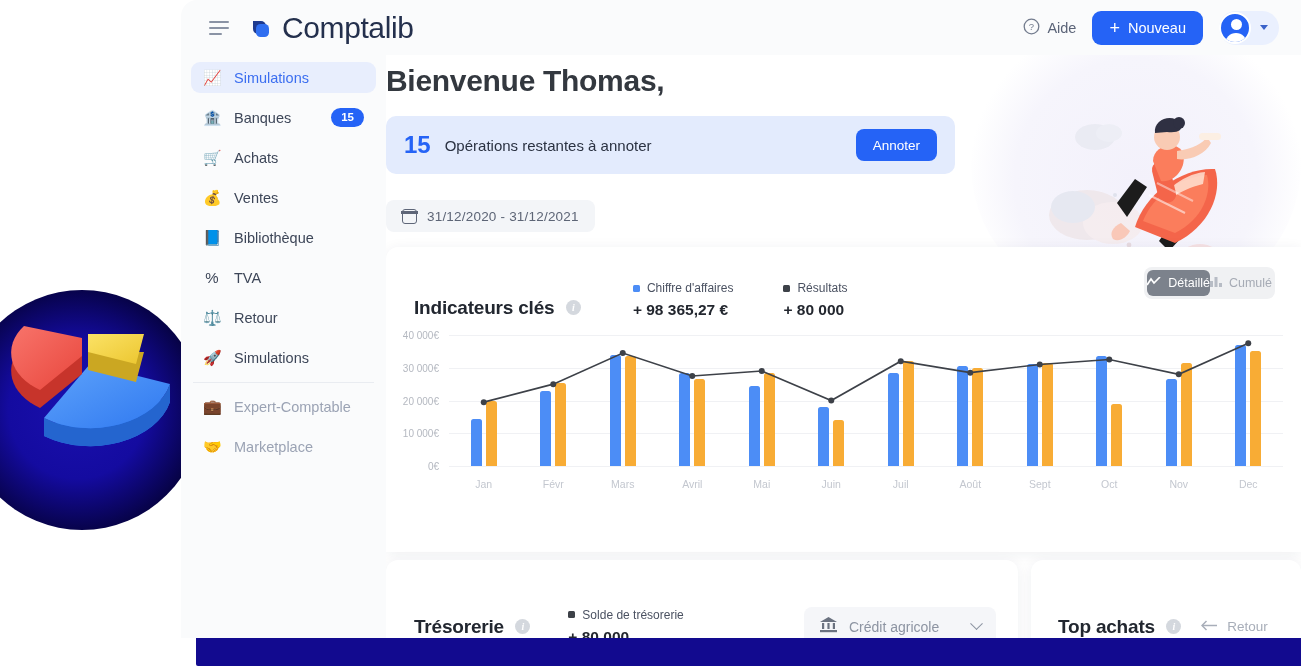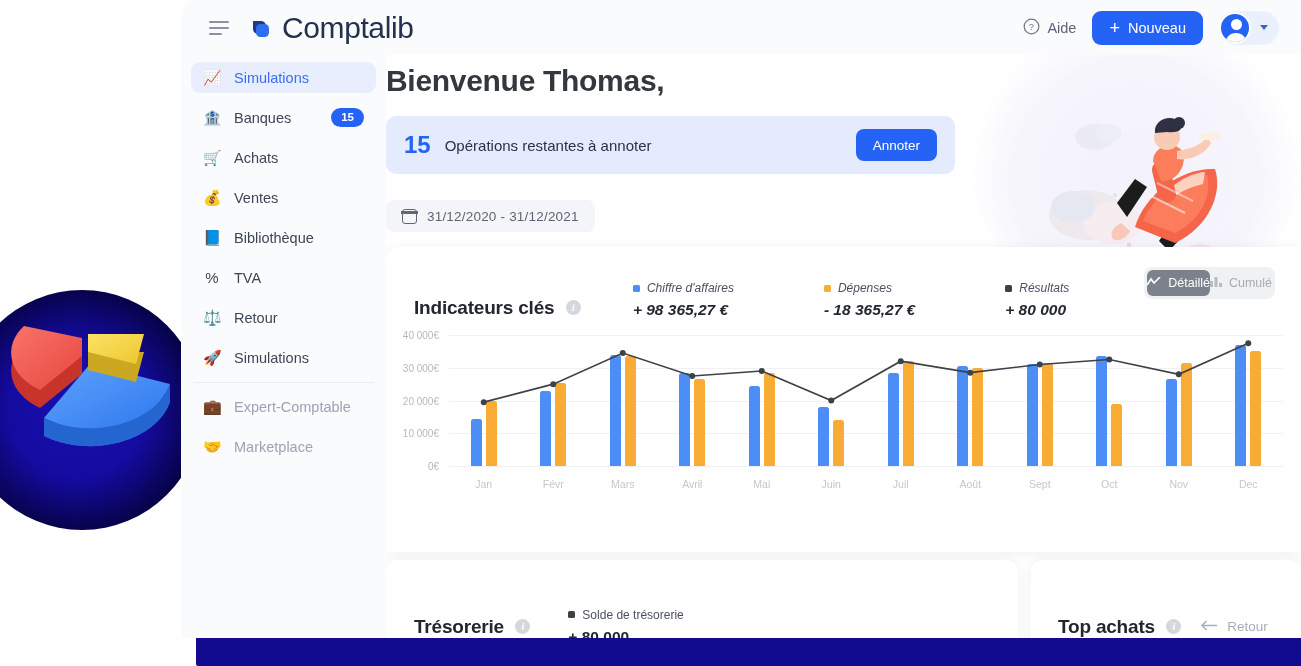--- a/index.html
+++ b/index.html
@@ -139,21 +139,21 @@
     box-shadow:0 2px 14px rgba(28,40,70,0.07);
   }
   .card-head { display:flex; align-items:flex-end; padding:22px 0 0 28px; height:72px; }
   .card-title { font-size:19px; font-weight:700; color:#222730; letter-spacing:-0.2px; }
   .info-dot {
     display:inline-flex; align-items:center; justify-content:center;
     width:15px; height:15px; border-radius:50%; background:#d4d8de; color:#fff;
     font-size:10px; font-weight:700; font-style:italic; margin-left:7px;
     vertical-align:3px; font-family:"Liberation Serif", serif; cursor:pointer;
   }
-  .kpis { display:flex; margin-left:52px; gap:90px;font-style:italic; }
+  .kpis { display:flex; margin-left:52px; gap:50px; }
   .kpi-label { font-size:12px; color:#4a5161; display:flex; align-items:center; gap:7px; white-space:nowrap; }
   .sq { width:7px; height:7px; border-radius:1.5px; flex:none; }
   .kpi-value { font-size:15.5px; font-weight:700; color:#23272f; margin-top:6px; white-space:nowrap; }
 
   .toggle {
     position:absolute; right:26px; top:20px; display:flex; background:#f0f1f3;
     border-radius:8px; padding:3px;
   }
   .tg { display:flex; align-items:center; gap:7px; height:26px; padding:0 0; border-radius:6px;
         font-size:12.5px; cursor:pointer; color:#a6abb5; }
@@ -375,27 +375,20 @@
             <span class="card-title">Indicateurs clés</span>
             <span class="info-dot">i</span>
           </div>
           <div class="kpis">
             <div>
               <div class="kpi-label">
                 <span class="sq" style="background:#4c8df6"></span>
                 <span>Chiffre d'affaires</span>
               </div>
               <div class="kpi-value">+ 98 365,27 €</div>
-            </div>
-            <div>
-              <div class="kpi-label">
-                <span class="sq" style="background:#f8ac35"></span>
-                <span>Dépenses</span>
-              </div>
-              <div class="kpi-value">- 18 365,27 €</div>
             </div>
             <div>
               <div class="kpi-label">
                 <span class="sq" style="background:#3d4148"></span>
                 <span>Résultats</span>
               </div>
               <div class="kpi-value">+ 80 000</div>
             </div>
           </div>
           <div class="toggle">
@@ -490,20 +483,33 @@
           <span class="card-title">Trésorerie</span>
           <span class="info-dot">i</span>
         </div>
         <div style="margin-left:38px">
           <div class="kpi-label">
             <span class="sq" style="background:#3d4148"></span>
             <span>Solde de trésorerie</span>
           </div>
           <div class="kpi-value">+ 80 000</div>
         </div>
+        <div class="bank-select">
+          <span>
+            <svg width="19" height="17" viewBox="0 0 19 17">
+              <polygon points="9.5,1 18,6 1,6" fill="#6b7280"></polygon>
+              <rect x="3" y="7" width="2.2" height="6" fill="#6b7280"></rect>
+              <rect x="8.4" y="7" width="2.2" height="6" fill="#6b7280"></rect>
+              <rect x="13.8" y="7" width="2.2" height="6" fill="#6b7280"></rect>
+              <rect x="1" y="14" width="17" height="2.2" fill="#6b7280"></rect>
+            </svg>
+          </span>
+          <span class="bank-name">Crédit agricole</span>
+          <span class="chev"></span>
+        </div>
       </div>
 
       <div class="card-top">
         <div>
           <span class="card-title">Top achats</span>
           <span class="info-dot">i</span>
         </div>
         <div class="retour">
           <span>
             <svg width="17" height="11" viewBox="0 0 17 11">

